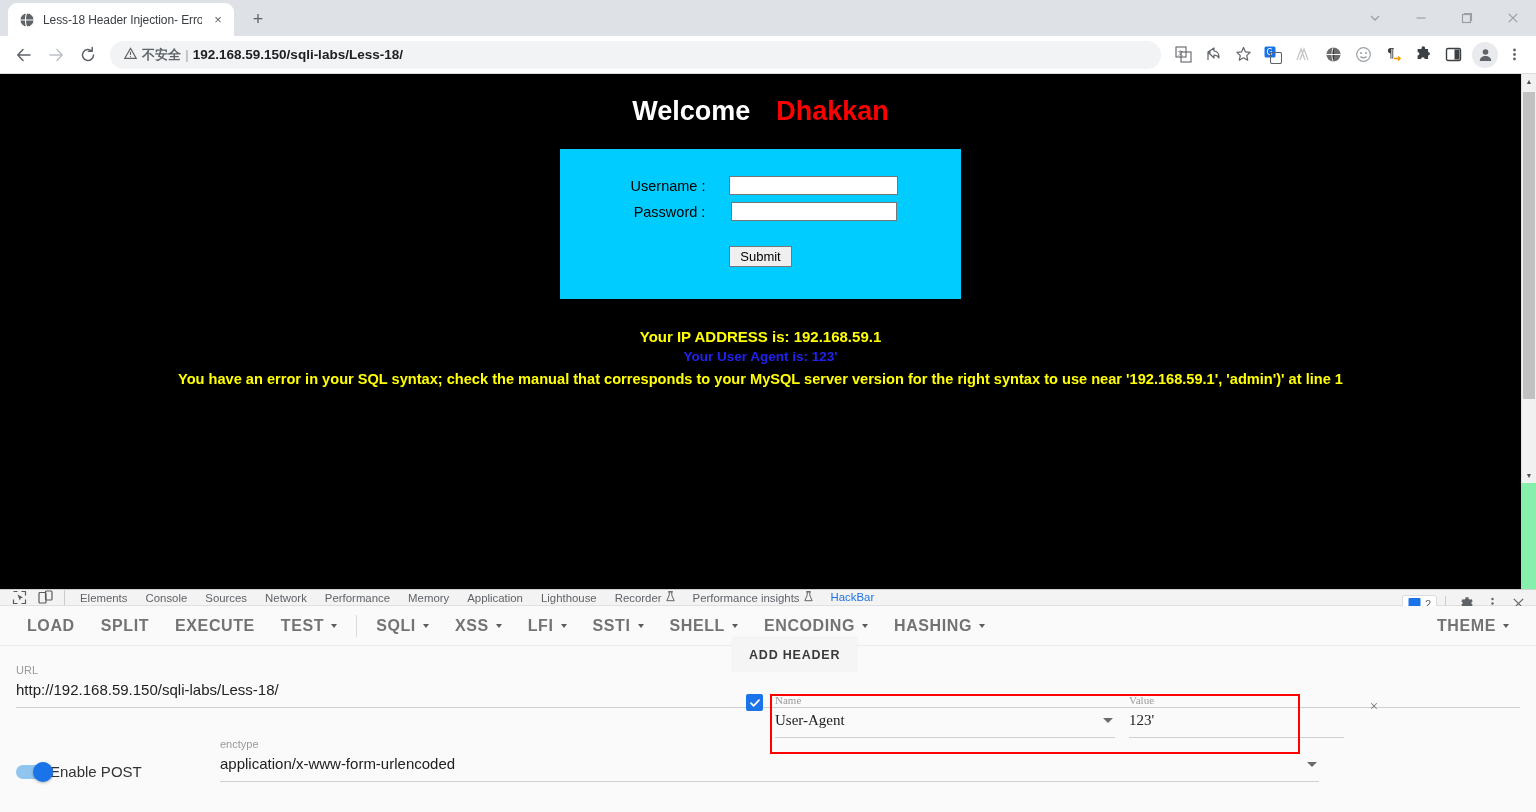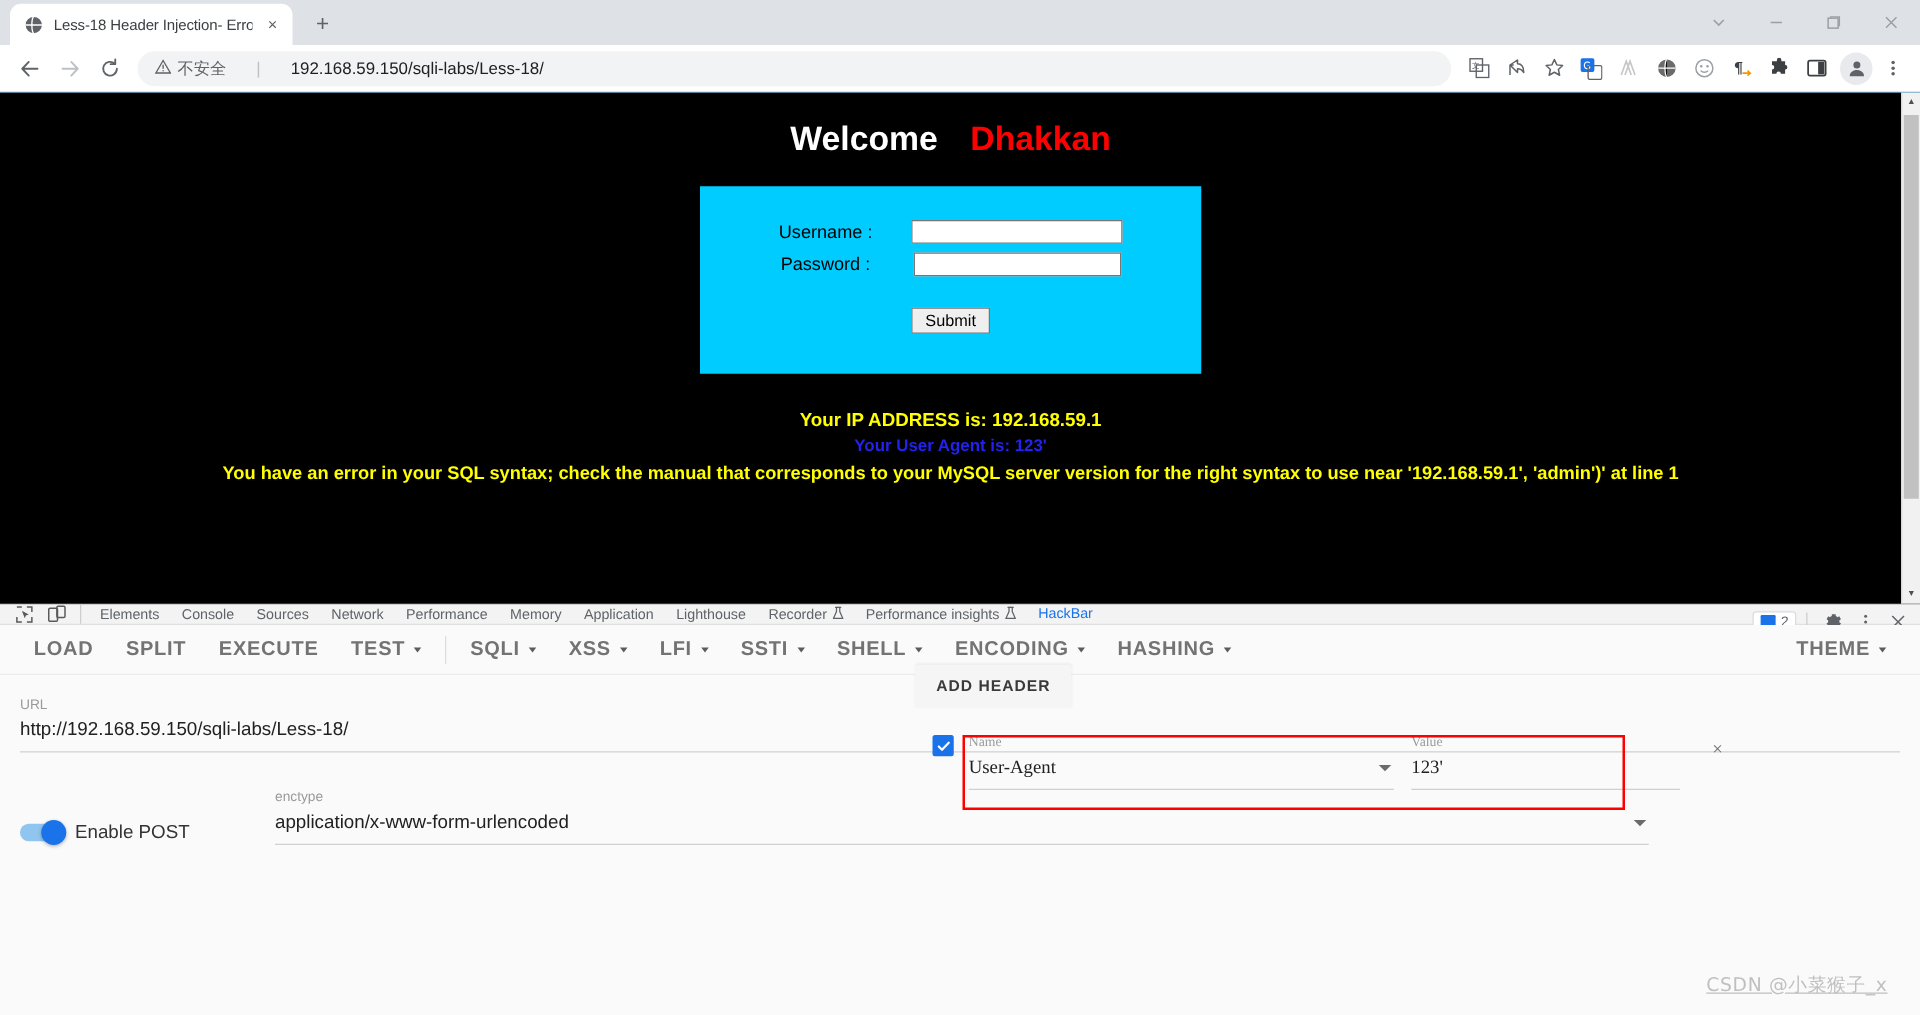--- a/index.html
+++ b/index.html
@@ -51,38 +51,38 @@
     padding:0 8px; gap:0; border-bottom:1px solid #dadce0;
   }
   .navbtn{
     width:32px;height:32px;display:flex;align-items:center;justify-content:center;
     color:#5f6368; flex:0 0 32px;
   }
   .navbtn.disabled{ color:#bdc1c6; }
   .omnibox{
     flex:1; height:28px; background:#f1f3f4; border-radius:14px;
     display:flex; align-items:center; padding:0 14px; margin:0 8px 0 6px;
-    font-size:13.5px; color:#202124; gap:22px; min-width:0;
+    font-size:13.5px; color:#202124; gap:2px; min-width:0;font-weight:bold;
   }
   .omni-warn{ display:flex; align-items:center; gap:5px; color:#5f6368; font-size:13px; }
   .omni-sep{ color:#bdc1c6; margin:0 2px; }
   .omni-url{ color:#202124; white-space:nowrap; overflow:hidden; }
   .tbicons{ display:flex; align-items:center; gap:2px; }
   .tbicon{
     width:28px;height:28px;display:flex;align-items:center;justify-content:center;
     color:#5f6368;
   }
   .tbicon.gray{ color:#c4c7c5; }
   .tbicon.avatar{
     background:#e8eaed;border-radius:50%;width:26px;height:26px;margin-left:3px;
   }
 
   
   .viewport{
-    position:relative; height:409px; background:#0369a1; overflow:hidden;
+    position:relative; height:515px; background:#86efac; overflow:hidden;
   }
   .page{
     position:absolute; left:0; top:0; right:15px; bottom:0;
     background:#000; text-align:center;
   }
   .welcome-line{
     padding-top:22px; font-size:27px; font-weight:bold;
     font-family:"Liberation Sans", sans-serif;
   }
   .welcome-white{ color:#fff; }
@@ -91,21 +91,21 @@
   .login-box{
     width:401px; height:150px; margin:22px auto 0; background:#00ccff;
     position:relative;
   }
   .frow{
     display:flex; align-items:center; justify-content:center; gap:16px;
   }
   .frow.first{ padding-top:27px; }
   .frow.second{ padding-top:7px; }
   .flabel{
-    color:#000; font-size:14.5px; width:90px; text-align:left;
+    color:#000; font-size:14.5px; width:90px; text-align:center;
     font-family:"Liberation Sans", sans-serif;
   }
   .finput{
     width:169px; height:19px; background:#fff; border:1px solid #767676;
   }
   .finput.pw{ width:166px; }
   .submit-wrap{ padding-top:25px; display:flex; justify-content:center; }
   .submit-btn{
     background:#efefef; border:1px solid #767676; font-size:13px;
     color:#000; padding:2px 10px; font-family:"Liberation Sans", sans-serif;
@@ -217,21 +217,21 @@
   }
   .field-value{
     font-size:15px; color:#212121; line-height:24px;
   }
   .field-underline{ height:1px; background:#d0d0d0; margin-top:5px; }
 
   .post-row{
     display:flex; align-items:flex-end; margin-top:30px; gap:0;
   }
   .toggle-wrap{
-    display:flex; align-items:center; gap:10px; width:204px; padding-bottom:2px;
+    display:flex; align-items:center; gap:0; width:204px; padding-bottom:2px;
   }
   .toggle{
     width:34px;height:14px;border-radius:7px;background:#90c5f0;position:relative;
   }
   .toggle .knob{
     position:absolute; right:-3px; top:-3px; width:20px;height:20px;
     border-radius:50%; background:#1a73e8;
     box-shadow:0 1px 3px rgba(0,0,0,0.3);
   }
   .toggle-label{ font-size:15px; color:#333; }

